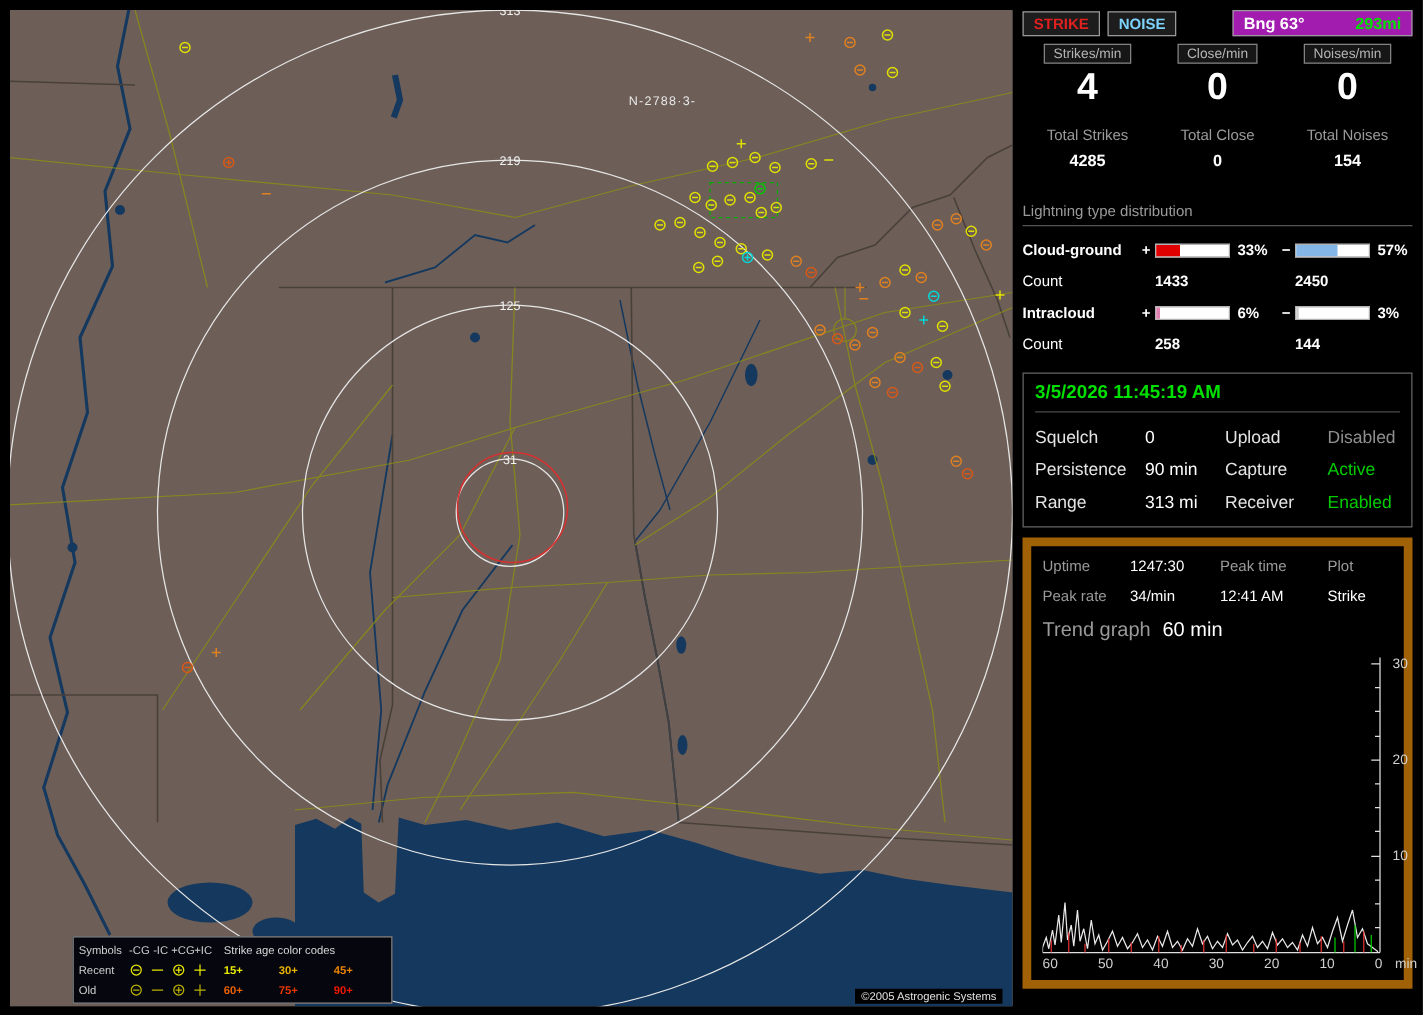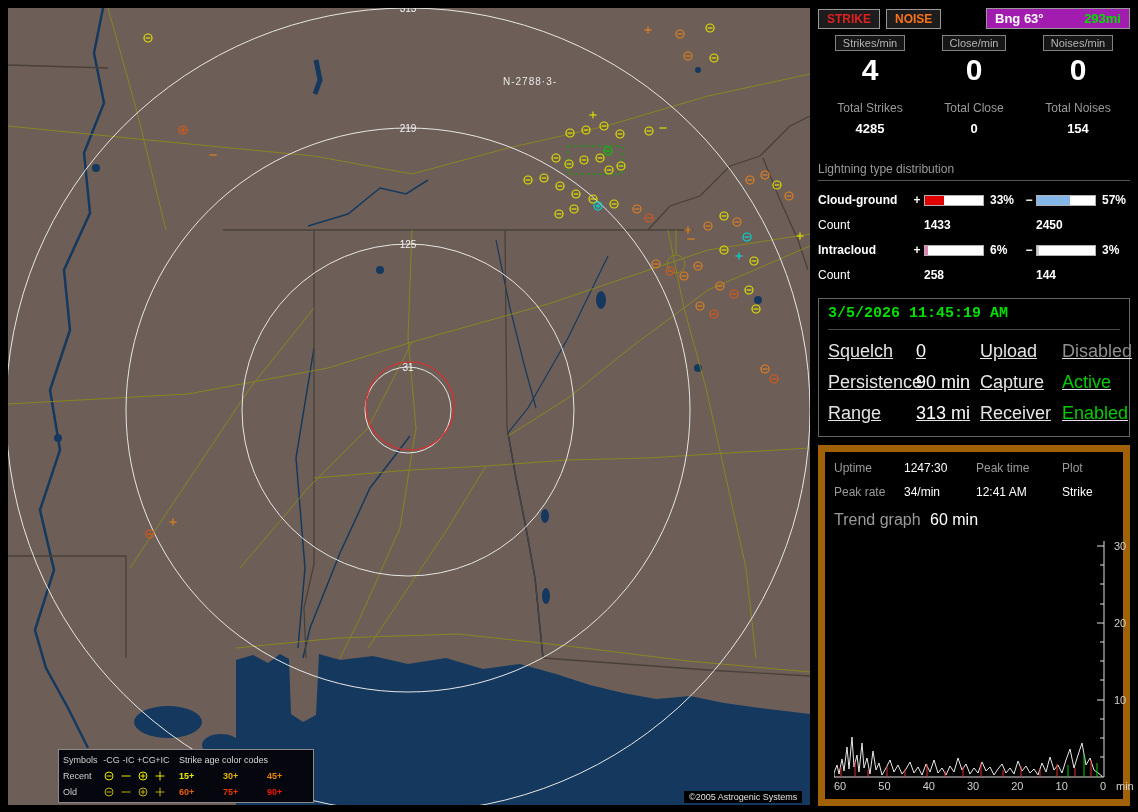--- a/index.html
+++ b/index.html
@@ -19,21 +19,21 @@
   .lg-sym svg{vertical-align:middle;}
   .lg-ages{display:flex;width:130px;justify-content:space-between;padding-left:8px;box-sizing:border-box;}
   .lg-age{width:34px;font-weight:bold;}
   .lg-age-head{width:130px;padding-left:8px;color:#d8d8d8;box-sizing:border-box;white-space:nowrap;}
 
   
   #panel{position:absolute;left:818px;top:8px;width:312px;height:797px;color:#ccc;}
   .topbar{display:flex;align-items:center;gap:6px;}
   .btn{border:1px solid #999;background:#1d1d1d;font-size:12px;font-weight:bold;padding:2px 8px;cursor:default;}
   .btn-strike{color:#e02020;}
-  .btn-noise{color:#f97316;}
+  .btn-noise{color:#7dd3fc;}
   .bearing{margin-left:auto;width:126px;border:1px solid #999;background:#a21caf;display:flex;justify-content:space-between;padding:2px 8px;font-size:13px;font-weight:bold;}
   .bearing-label{color:#fff;}
   .bearing-value{color:#00e000;}
 
   .counters{display:flex;margin-top:4px;text-align:center;}
   .counter{flex:1;}
   .chip{display:inline-block;border:1px solid #828282;background:#161616;color:#b4b4b4;font-size:11px;padding:1px 7px;}
   .big{font-size:30px;font-weight:bold;color:#fff;margin-top:2px;}
   .total-label{color:#9a9a9a;font-size:12px;margin-top:14px;}
   .total-value{color:#fff;font-size:13px;font-weight:bold;margin-top:6px;}
@@ -42,23 +42,23 @@
   .dist-grid{display:grid;grid-template-columns:92px 14px 60px 38px 14px 60px 30px;align-items:center;margin-top:12px;row-gap:11px;font-size:12px;color:#fff;}
   .dist-label{font-weight:bold;}
   .sign{text-align:center;font-weight:bold;}
   .bar{height:11px;border:1px solid #b0b0b0;background:#fff;position:relative;box-sizing:border-box;}
   .bar-fill{position:absolute;left:0;top:0;bottom:0;}
   .pct{font-weight:bold;padding-left:6px;}
   .cv1{grid-column:3 / span 2;font-weight:bold;}
   .cv2{grid-column:6 / span 2;font-weight:bold;}
 
   .date-box{border:1px solid #666;margin-top:16px;padding:6px 9px 12px;}
-  .date-text{color:#00e000;font-weight:bold;font-size:15px;font-family:Liberation Mono, monospace;}
+  .date-text{color:#00e000;font-weight:bold;font-size:15px;}
   .hr{border-top:1px solid #4a4a4a;margin:7px 0 11px;}
-  .status-grid{display:grid;grid-template-columns:88px 64px 82px auto;row-gap:10px;font-size:18px;color:#e4e4e4;text-decoration:underline;}
+  .status-grid{display:grid;grid-template-columns:88px 64px 82px auto;row-gap:10px;font-size:14px;color:#e4e4e4;}
   .status-grid .val{color:#fff;}
 
   .stats-box{border:7px solid #a16207;margin-top:8px;padding:9px 4px 8px 9px;height:330px;box-sizing:content-box;}
   .stats-grid{display:grid;grid-template-columns:70px 72px 86px auto;row-gap:10px;font-size:12px;}
   .g{color:#9a9a9a;}
   .w{color:#fff;}
   .trend-head{margin-top:12px;display:grid;grid-template-columns:96px auto;font-size:16px;}
   .trend-wrap{margin-top:10px;position:relative;height:258px;}
   .ylabels{position:absolute;left:276px;top:0;width:24px;height:240px;color:#d0d0d0;font-size:11px;}
   .ylabels span{position:absolute;left:4px;}

